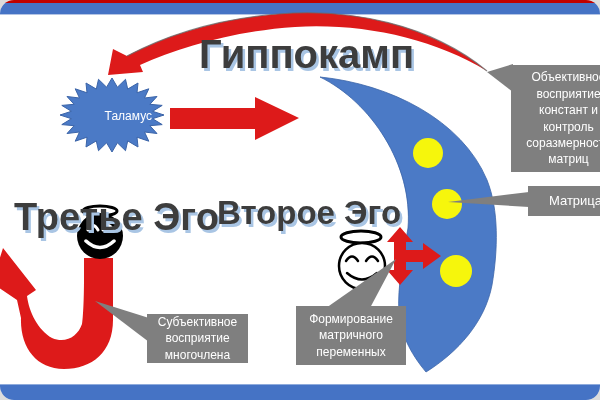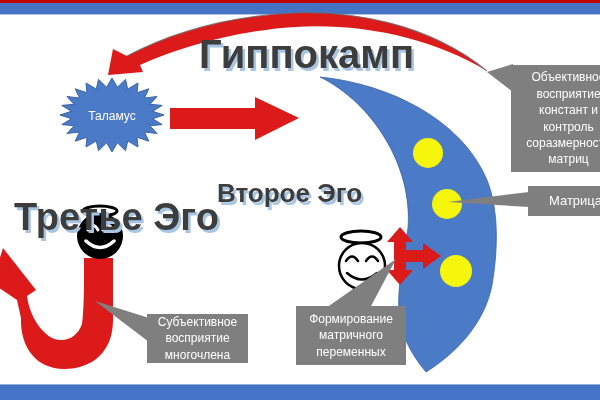--- a/index.html
+++ b/index.html
@@ -1,44 +1,45 @@
 <!DOCTYPE html>
 <html style="--frame-red: #c00000; --frame-blue: #4573c5; --red: #dd1a1a; --blue: #4b7ac6; --blue-stroke: #3b64a8; --yellow: #f6f60c; --gray: #7f7f7f; --ink: #3d3d3d; --shadow-blue: #a9c5e4;"><head>
 <meta charset="utf-8">
 <style>
   html,body{margin:0;padding:0;background:#dcdcdc;}
   .canvas{
     position:relative;width:600px;height:400px;overflow:hidden;
     background:#ffffff;font-family:"Liberation Sans",sans-serif;
     margin:0 auto;
+    border-radius:14px;
   }
   .strip{position:absolute;left:0;width:600px;}
   #strip-red-top{top:0;height:3px;background:var(--frame-red);}
   #bar-blue-top{top:3px;height:11px;background:var(--frame-blue);border-bottom:1px solid #b3c4e4;}
   #bar-blue-bottom{top:384px;height:16px;background:var(--frame-blue);border-top:1px solid #8fabdc;}
   svg.layer{position:absolute;left:0;top:0;z-index:1;}
   .big-title{
     position:absolute;z-index:2;font-weight:bold;color:var(--ink);
     text-shadow:2.5px 2.5px 0 var(--shadow-blue);white-space:nowrap;line-height:1;
   }
   #title-hippocampus{left:199px;top:34px;font-size:40px;}
   #title-third-ego{left:14px;top:166px;font-size:38px;margin-top:32px;}
-  #title-second-ego{left:217px;top:180px;font-size:26px;}
+  #title-second-ego{left:217px;top:196px;font-size:33px;}
   .callout{
     position:absolute;z-index:2;background:var(--gray);color:#ffffff;
     display:flex;flex-direction:column;justify-content:center;
     text-align:center;font-size:12px;line-height:1.37;
   }
   #box-objective{left:511px;top:65px;width:115px;height:107px;}
   #box-matrix{left:528px;top:186px;width:95px;height:30px;font-size:13px;}
   #box-subjective{left:147px;top:314px;width:101px;height:49px;}
   #box-formation{left:272px;top:306px;width:110px;height:59px;margin-left:24px;}
   #label-thalamus{
     position:absolute;z-index:2;left:72px;top:109px;width:80px;
-    text-align:center;color:#ffffff;font-size:12px;
+    text-align:right;color:#ffffff;font-size:12px;
   }
   .red-shape{fill:var(--red);}
   .gray-pointer{fill:var(--gray);}
 </style>
 </head>
 <body>
 
 <div class="canvas">
 
   <div id="strip-red-top" class="strip"></div>

